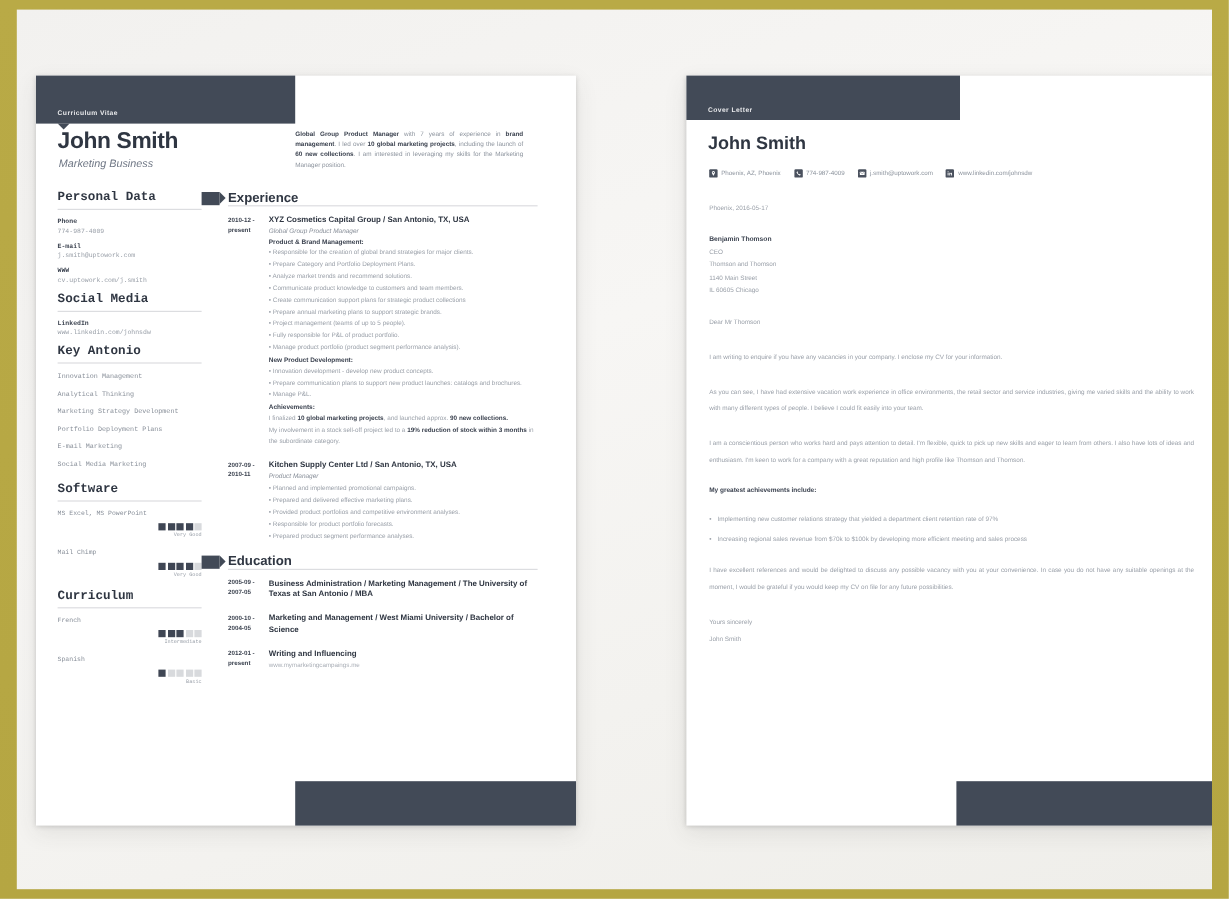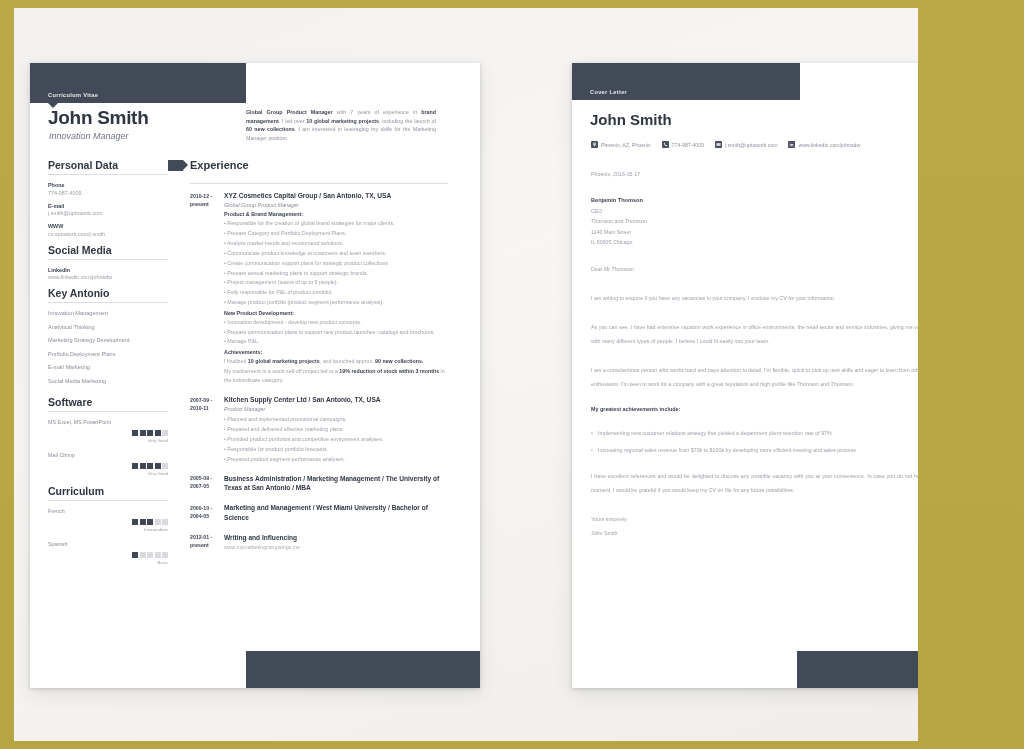--- a/index.html
+++ b/index.html
@@ -10,21 +10,21 @@
     color:#3c4350;
   }
   
   #frame{
     position:relative;width:1024px;height:749px;
     background:#b5a642;
     background:linear-gradient(180deg,#b9aa46 0%,#b5a642 100%);
     box-sizing:border-box;
   }
   #stage{
-    position:absolute;left:14px;top:8px;width:904px;height:733px;
+    position:absolute;left:14px;top:8px;width:996px;height:733px;
     background:#f6f5f3;
     background:linear-gradient(160deg,#f2f1ef 0%,#f7f6f4 40%,#efeeea 100%);
     overflow:hidden;
   }
   .page{
     position:absolute;background:#ffffff;
     box-shadow:0 1px 4px rgba(60,60,60,.22), 0 6px 18px rgba(60,60,60,.10);
   }
   #cv-page{left:16px;top:55px;width:450px;height:625px;}
   #cl-page{left:558px;top:55px;width:446px;height:625px;}
@@ -48,21 +48,21 @@
   }
   .cv-role{
     position:absolute;left:19px;top:68px;font-size:9px;font-style:italic;color:#6e7684;
   }
   .cv-summary{
     position:absolute;left:216px;top:45px;width:190px;
     font-size:5.3px;line-height:8.6px;color:#8c939d;text-align:justify;
   }
   .cv-summary b{color:#3c4350;}
 
-  .cv-left{position:absolute;left:18px;top:96px;width:120px;}
+  .cv-left{position:absolute;left:18px;top:96px;width:120px;font-family:Liberation Mono, monospace;}
   .cv-right{position:absolute;left:160px;top:96px;width:258px;}
 
   .sec-h{
     font-size:10.5px;font-weight:bold;color:#2f3642;
     padding-bottom:3px;border-bottom:1px solid #dcdde0;margin-bottom:7px;
   }
   .lbl{font-size:5.4px;font-weight:bold;color:#3c4350;margin-bottom:1.5px;}
   .val{font-size:5.4px;color:#9aa0a9;margin-bottom:7px;}
   .skill{font-size:5.6px;color:#878e98;margin-bottom:7.5px;}
 
@@ -77,21 +77,21 @@
   .flag-h{position:relative;margin-bottom:7px;}
   .flag{
     position:absolute;left:-22px;top:1px;width:15px;height:11px;background:#424a57;
   }
   .flag:after{
     content:"";position:absolute;right:-5px;top:0;
     border-top:5.5px solid transparent;border-bottom:5.5px solid transparent;
     border-left:5px solid #424a57;
   }
   .flag-t{
-    font-size:11px;font-weight:bold;color:#2f3642;padding-bottom:12px;
+    font-size:11px;font-weight:bold;color:#2f3642;padding-bottom:0;
     border-bottom:1px solid #dcdde0;
   }
   .entry{display:flex;margin-bottom:9px;}
   .dates{width:34px;flex:0 0 34px;font-size:5.2px;font-weight:bold;color:#3c4350;line-height:8px;padding-top:.5px;}
   .body{flex:1;}
   .e-title{font-size:6.6px;font-weight:bold;color:#2f3642;line-height:9.5px;margin-bottom:1.5px;}
   .e-sub{font-size:5.4px;font-style:italic;color:#878e98;margin-bottom:3px;}
   .e-grp{font-size:5.4px;font-weight:bold;color:#3c4350;margin:3px 0 2px;}
   .e-li{font-size:5.3px;color:#9aa0a9;line-height:8.4px;margin-bottom:1.5px;}
   .e-p{font-size:5.3px;color:#9aa0a9;line-height:8.4px;margin-bottom:2px;}
@@ -128,21 +128,21 @@
 <div id="frame">
   <div id="stage">
 
     <div class="page" id="cv-page">
 
       <div class="cv-topbar">
         <div class="cv-topbar-label">Curriculum Vitae</div>
       </div>
 
       <div class="cv-name">John Smith</div>
-      <div class="cv-role">Innovation Manager</div>
+      <div class="cv-role">Marketing Business</div>
 
       <div class="cv-summary">
         <b>Global Group Product Manager</b><span> with 7 years of experience in </span><b>brand management</b><span>. I led over </span><b>10 global marketing projects</b><span>, including the launch of </span><b>60 new collections</b><span>. I am interested in leveraging my skills for the Marketing Manager position.</span>
       </div>
 
       <div class="cv-left">
         <div class="sec-h">Personal Data</div>
         <div id="personal-fields">
             <div class="lbl">Phone</div>
             <div class="val">774-987-4009</div>
@@ -234,20 +234,24 @@
                 <div class="e-sub">Product Manager</div>
                 <div class="e-li">• Planned and implemented promotional campaigns.</div>
                 <div class="e-li">• Prepared and delivered effective marketing plans.</div>
                 <div class="e-li">• Provided product portfolios and competitive environment analyses.</div>
                 <div class="e-li">• Responsible for product portfolio forecasts.</div>
                 <div class="e-li">• Prepared product segment performance analyses.</div>
               </div>
             </div>
           </div>
 
+        <div class="flag-h" style="margin-top:4px;">
+          <div class="flag"></div>
+          <div class="flag-t">Education</div>
+        </div>
         <div id="education-list">
             <div class="entry">
               <div class="dates">2005-09 - 2007-05</div>
               <div class="body">
                 <div class="e-title">Business Administration / Marketing Management / The University of Texas at San Antonio / MBA</div>
               </div>
             </div>
             <div class="entry">
               <div class="dates">2000-10 - 2004-05</div>
               <div class="body">

